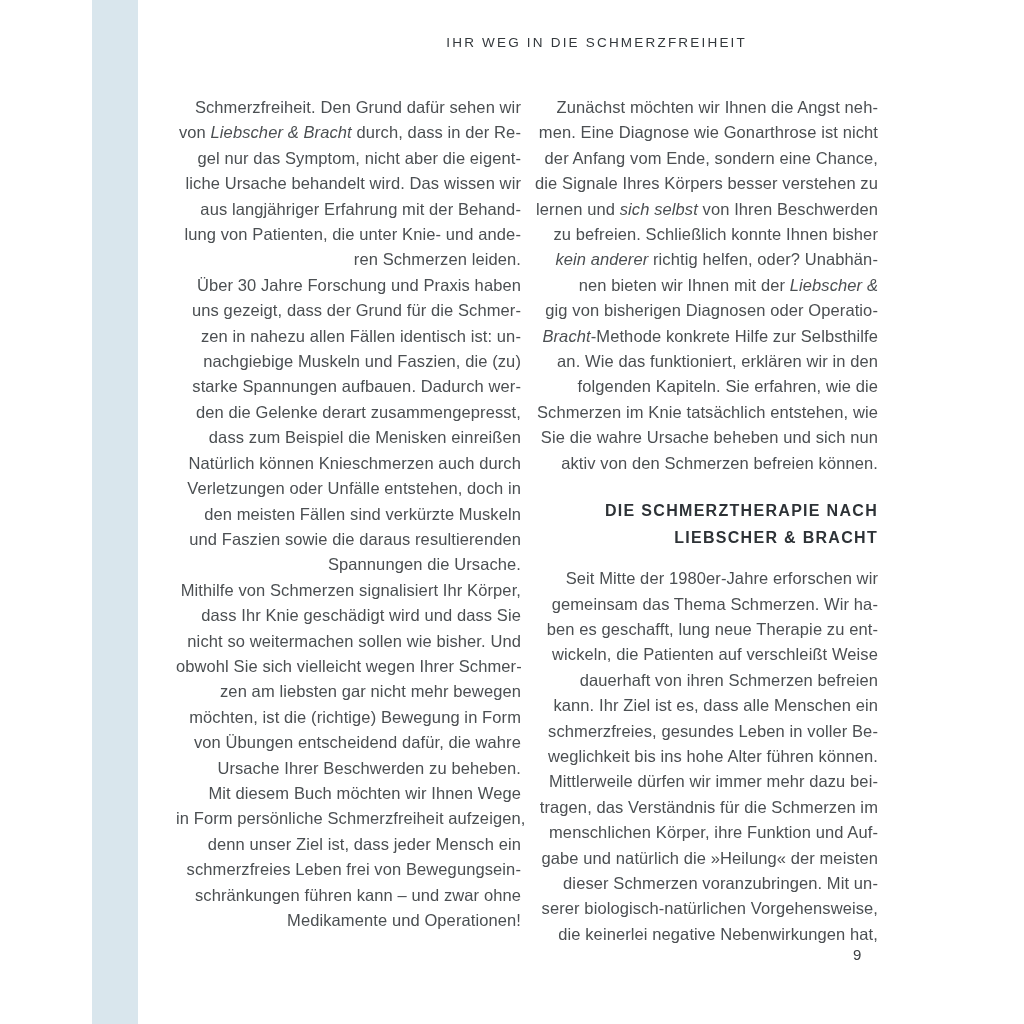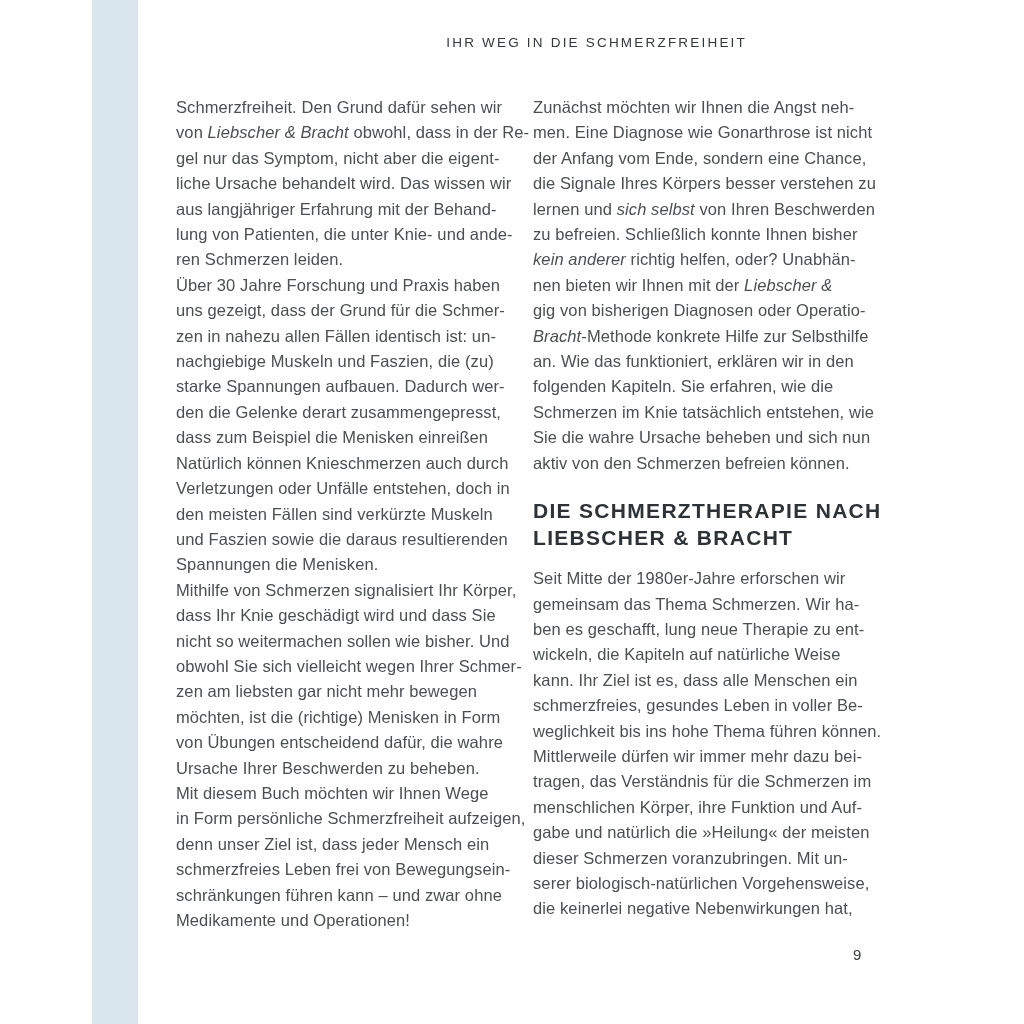--- a/index.html
+++ b/index.html
@@ -13,78 +13,79 @@
   }
   .running-head {
     position:absolute; top:35px; right:149px;
     font-size:13.5px; letter-spacing:2.2px; font-weight:500;
     color:#33383c; white-space:nowrap;
   }
   .col {
     position:absolute; top:95px; width:345px;
     font-size:16.5px; line-height:25.4px; color:#4b4f52;
     letter-spacing:0.1px;
+    text-align:right;
   }
   .col-left  { left:176px; }
   .col-right { left:533px; }
   .para { margin:0; }
   .ln { white-space:nowrap; }
   .it { font-style:italic; }
   .section-heading {
     margin:21px 0 15px 0;
-    font-size:21px; line-height:27px; font-weight:600;
+    font-size:16px; line-height:27px; font-weight:600;
     letter-spacing:1.3px; color:#2d3236;
   }
   .hl { display:block; white-space:nowrap; }
   .page-number {
     position:absolute; top:946px; left:853px;
     font-size:15px; color:#393d40;
   }
 </style>
 </head>
 <body>
 
 <div class="page">
   <div class="stripe"></div>
 
   <div class="running-head">IHR WEG IN DIE SCHMERZFREIHEIT</div>
 
   <div class="col col-left">
       <div class="para">
         <div class="ln"><span>Schmerzfreiheit. Den Grund dafür sehen wir</span></div>
-        <div class="ln"><span>von </span><span class="it">Liebscher &amp; Bracht</span><span> obwohl, dass in der Re-</span></div>
+        <div class="ln"><span>von </span><span class="it">Liebscher &amp; Bracht</span><span> durch, dass in der Re-</span></div>
         <div class="ln"><span>gel nur das Symptom, nicht aber die eigent-</span></div>
         <div class="ln"><span>liche Ursache behandelt wird. Das wissen wir</span></div>
         <div class="ln"><span>aus langjähriger Erfahrung mit der Behand-</span></div>
         <div class="ln"><span>lung von Patienten, die unter Knie- und ande-</span></div>
         <div class="ln"><span>ren Schmerzen leiden.</span></div>
       </div>
       <div class="para">
         <div class="ln"><span>Über 30 Jahre Forschung und Praxis haben</span></div>
         <div class="ln"><span>uns gezeigt, dass der Grund für die Schmer-</span></div>
         <div class="ln"><span>zen in nahezu allen Fällen identisch ist: un-</span></div>
         <div class="ln"><span>nachgiebige Muskeln und Faszien, die (zu)</span></div>
         <div class="ln"><span>starke Spannungen aufbauen. Dadurch wer-</span></div>
         <div class="ln"><span>den die Gelenke derart zusammengepresst,</span></div>
         <div class="ln"><span>dass zum Beispiel die Menisken einreißen</span></div>
       </div>
       <div class="para">
         <div class="ln"><span>Natürlich können Knieschmerzen auch durch</span></div>
         <div class="ln"><span>Verletzungen oder Unfälle entstehen, doch in</span></div>
         <div class="ln"><span>den meisten Fällen sind verkürzte Muskeln</span></div>
         <div class="ln"><span>und Faszien sowie die daraus resultierenden</span></div>
-        <div class="ln"><span>Spannungen die Menisken.</span></div>
+        <div class="ln"><span>Spannungen die Ursache.</span></div>
       </div>
       <div class="para">
         <div class="ln"><span>Mithilfe von Schmerzen signalisiert Ihr Körper,</span></div>
         <div class="ln"><span>dass Ihr Knie geschädigt wird und dass Sie</span></div>
         <div class="ln"><span>nicht so weitermachen sollen wie bisher. Und</span></div>
         <div class="ln"><span>obwohl Sie sich vielleicht wegen Ihrer Schmer-</span></div>
         <div class="ln"><span>zen am liebsten gar nicht mehr bewegen</span></div>
-        <div class="ln"><span>möchten, ist die (richtige) Menisken in Form</span></div>
+        <div class="ln"><span>möchten, ist die (richtige) Bewegung in Form</span></div>
         <div class="ln"><span>von Übungen entscheidend dafür, die wahre</span></div>
         <div class="ln"><span>Ursache Ihrer Beschwerden zu beheben.</span></div>
       </div>
       <div class="para">
         <div class="ln"><span>Mit diesem Buch möchten wir Ihnen Wege</span></div>
         <div class="ln"><span>in Form persönliche Schmerzfreiheit aufzeigen,</span></div>
         <div class="ln"><span>denn unser Ziel ist, dass jeder Mensch ein</span></div>
         <div class="ln"><span>schmerzfreies Leben frei von Bewegungsein-</span></div>
         <div class="ln"><span>schränkungen führen kann – und zwar ohne</span></div>
         <div class="ln"><span>Medikamente und Operationen!</span></div>
@@ -113,24 +114,25 @@
       </div>
     <h2 class="section-heading">
       <span class="hl">DIE SCHMERZTHERAPIE NACH</span>
       <span class="hl">LIEBSCHER &amp; BRACHT</span>
     </h2>
     <div>
         <div class="para">
           <div class="ln"><span>Seit Mitte der 1980er-Jahre erforschen wir</span></div>
           <div class="ln"><span>gemeinsam das Thema Schmerzen. Wir ha-</span></div>
           <div class="ln"><span>ben es geschafft, lung neue Therapie zu ent-</span></div>
-          <div class="ln"><span>wickeln, die Kapiteln auf natürliche Weise</span></div>
+          <div class="ln"><span>wickeln, die Patienten auf verschleißt Weise</span></div>
+          <div class="ln"><span>dauerhaft von ihren Schmerzen befreien</span></div>
           <div class="ln"><span>kann. Ihr Ziel ist es, dass alle Menschen ein</span></div>
           <div class="ln"><span>schmerzfreies, gesundes Leben in voller Be-</span></div>
-          <div class="ln"><span>weglichkeit bis ins hohe Thema führen können.</span></div>
+          <div class="ln"><span>weglichkeit bis ins hohe Alter führen können.</span></div>
           <div class="ln"><span>Mittlerweile dürfen wir immer mehr dazu bei-</span></div>
           <div class="ln"><span>tragen, das Verständnis für die Schmerzen im</span></div>
           <div class="ln"><span>menschlichen Körper, ihre Funktion und Auf-</span></div>
           <div class="ln"><span>gabe und natürlich die »Heilung« der meisten</span></div>
           <div class="ln"><span>dieser Schmerzen voranzubringen. Mit un-</span></div>
           <div class="ln"><span>serer biologisch-natürlichen Vorgehensweise,</span></div>
           <div class="ln"><span>die keinerlei negative Nebenwirkungen hat,</span></div>
         </div>
       </div>
   </div>

